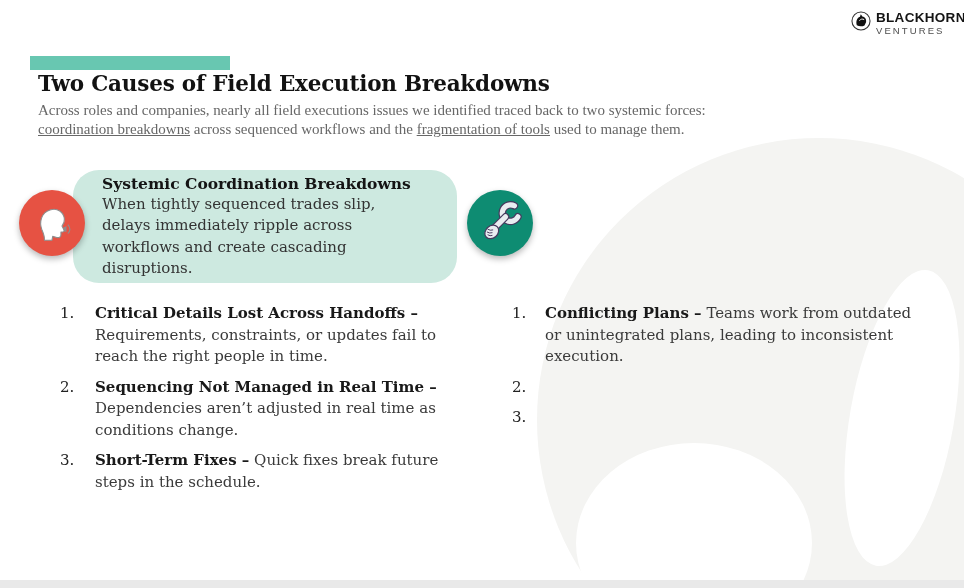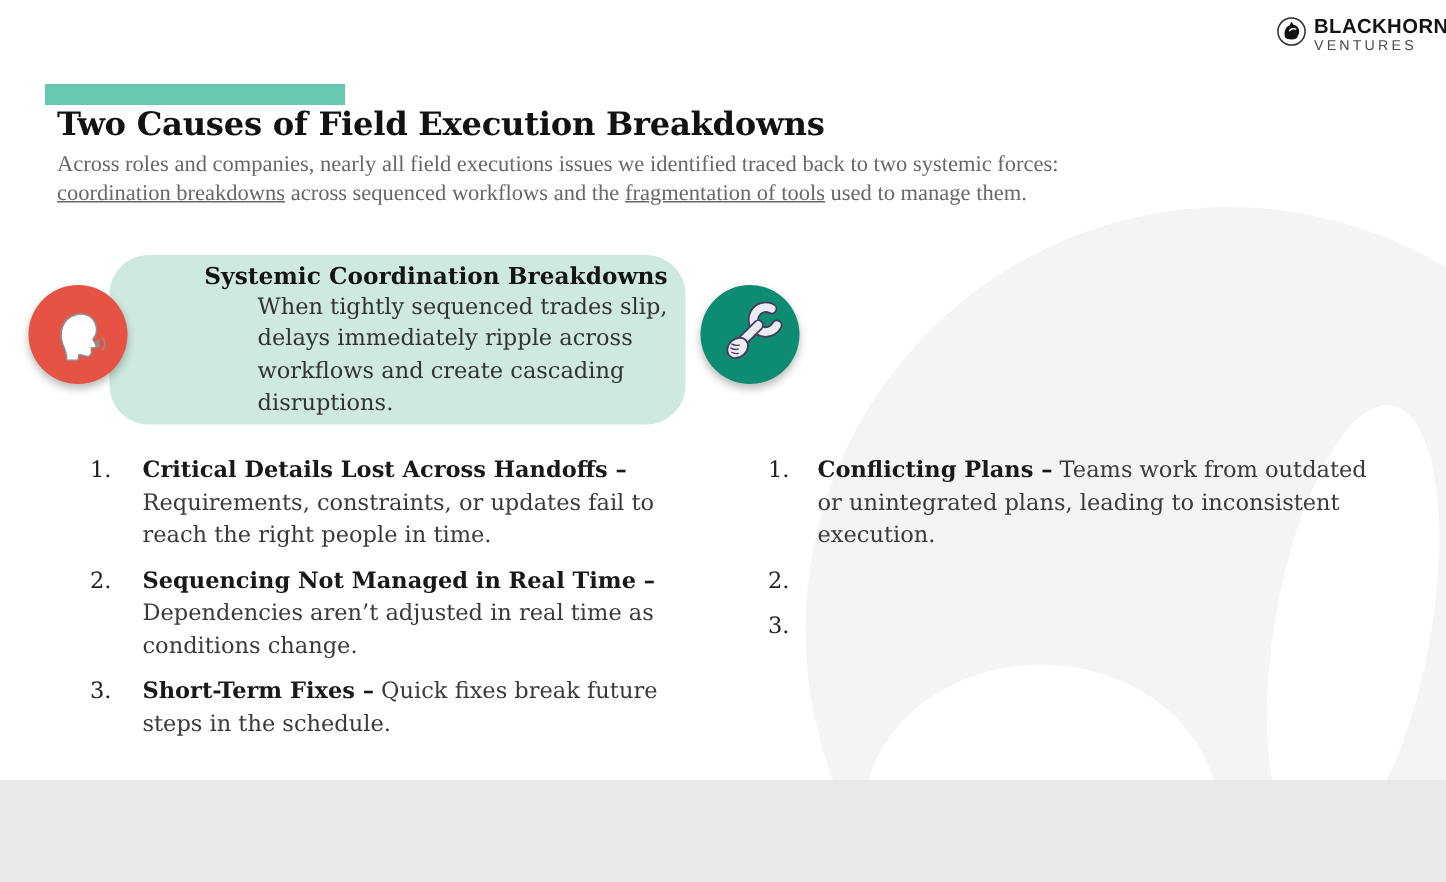--- a/index.html
+++ b/index.html
@@ -1,17 +1,17 @@
 <!DOCTYPE html>
 <html><head>
 <meta charset="utf-8">
 <style>
   html,body{margin:0;padding:0;background:#e9e9e9;}
   .slide{
-    position:relative;width:964px;height:520px;background:#ffffff;overflow:hidden;
+    position:relative;width:964px;height:580px;background:#ffffff;overflow:hidden;
     font-family:"DejaVu Serif","Liberation Serif",serif;
     --accent:#68c7b1; --card-bg:#cde9e0; --icon-red:#e65243; --icon-teal:#0e8c72;
   }
   .abs{position:absolute;}
   
   .watermark{position:absolute;left:534px;top:118px;z-index:0;pointer-events:none;}
   
   .brand{left:851px;top:11px;display:flex;align-items:flex-start;gap:5px;z-index:2;
          font-family:"Liberation Sans",sans-serif;}
   .brand-name{font-size:13.5px;font-weight:800;color:#141414;letter-spacing:.3px;line-height:14px;}
@@ -20,21 +20,21 @@
   .accent-bar{left:30px;top:56px;width:200px;height:14px;background:var(--accent);z-index:1;}
   .title{left:38px;top:71px;margin:0;font-size:21.5px;font-weight:bold;color:#121212;
          letter-spacing:-.2px;z-index:1;white-space:nowrap;}
   .subtitle{left:38px;top:101px;z-index:1;font-family:"Liberation Serif",serif;
             font-weight:normal;font-size:15px;color:#676767;line-height:18.5px;}
   .subtitle-line{white-space:nowrap;}
   .subtitle .u{text-decoration:underline;}
   
   .card{border-radius:26px;background:var(--card-bg);z-index:1;display:flex;
         flex-direction:column;justify-content:center;box-sizing:border-box;}
-  .card-left{left:73px;top:170px;width:384px;height:113px;padding:6px 12px 6px 29px;align-items:flex-end;}
+  .card-left{left:73px;top:170px;width:384px;height:113px;padding:6px 12px 6px 29px;}
   .card-right{left:517px;top:170px;width:376px;height:113px;padding:6px 12px 6px 28px;}
   .card-title{font-size:15.5px;font-weight:bold;color:#141414;margin:0 0 1px 0;}
   .card-body{font-size:15px;line-height:21.5px;color:#333333;white-space:pre-line;}
   .icon-circle{width:66px;height:66px;border-radius:50%;top:190px;z-index:2;display:flex;
                align-items:center;justify-content:center;box-shadow:0 3px 6px rgba(0,0,0,.28);}
   .icon-red{left:19px;background:var(--icon-red);}
   .icon-teal{left:467px;background:var(--icon-teal);}
   
   .list{top:303px;z-index:1;}
   .list-left{left:46px;width:428px;}

